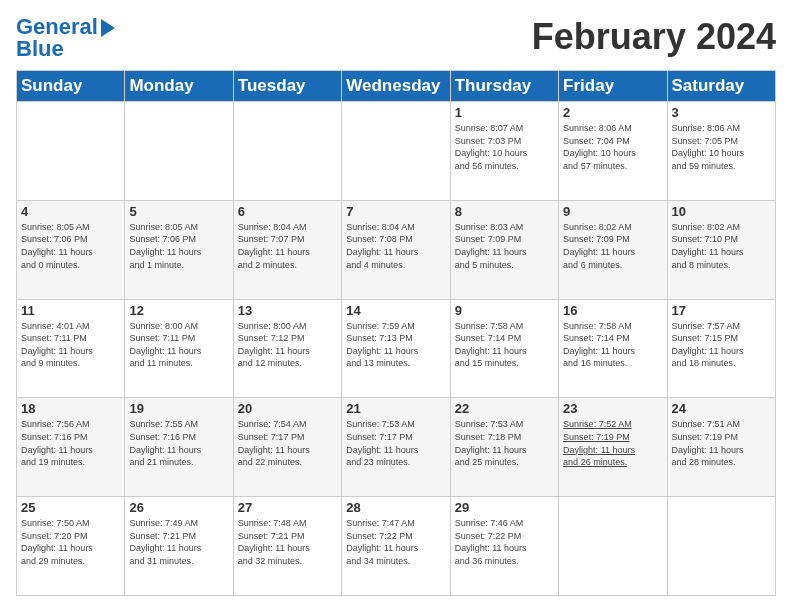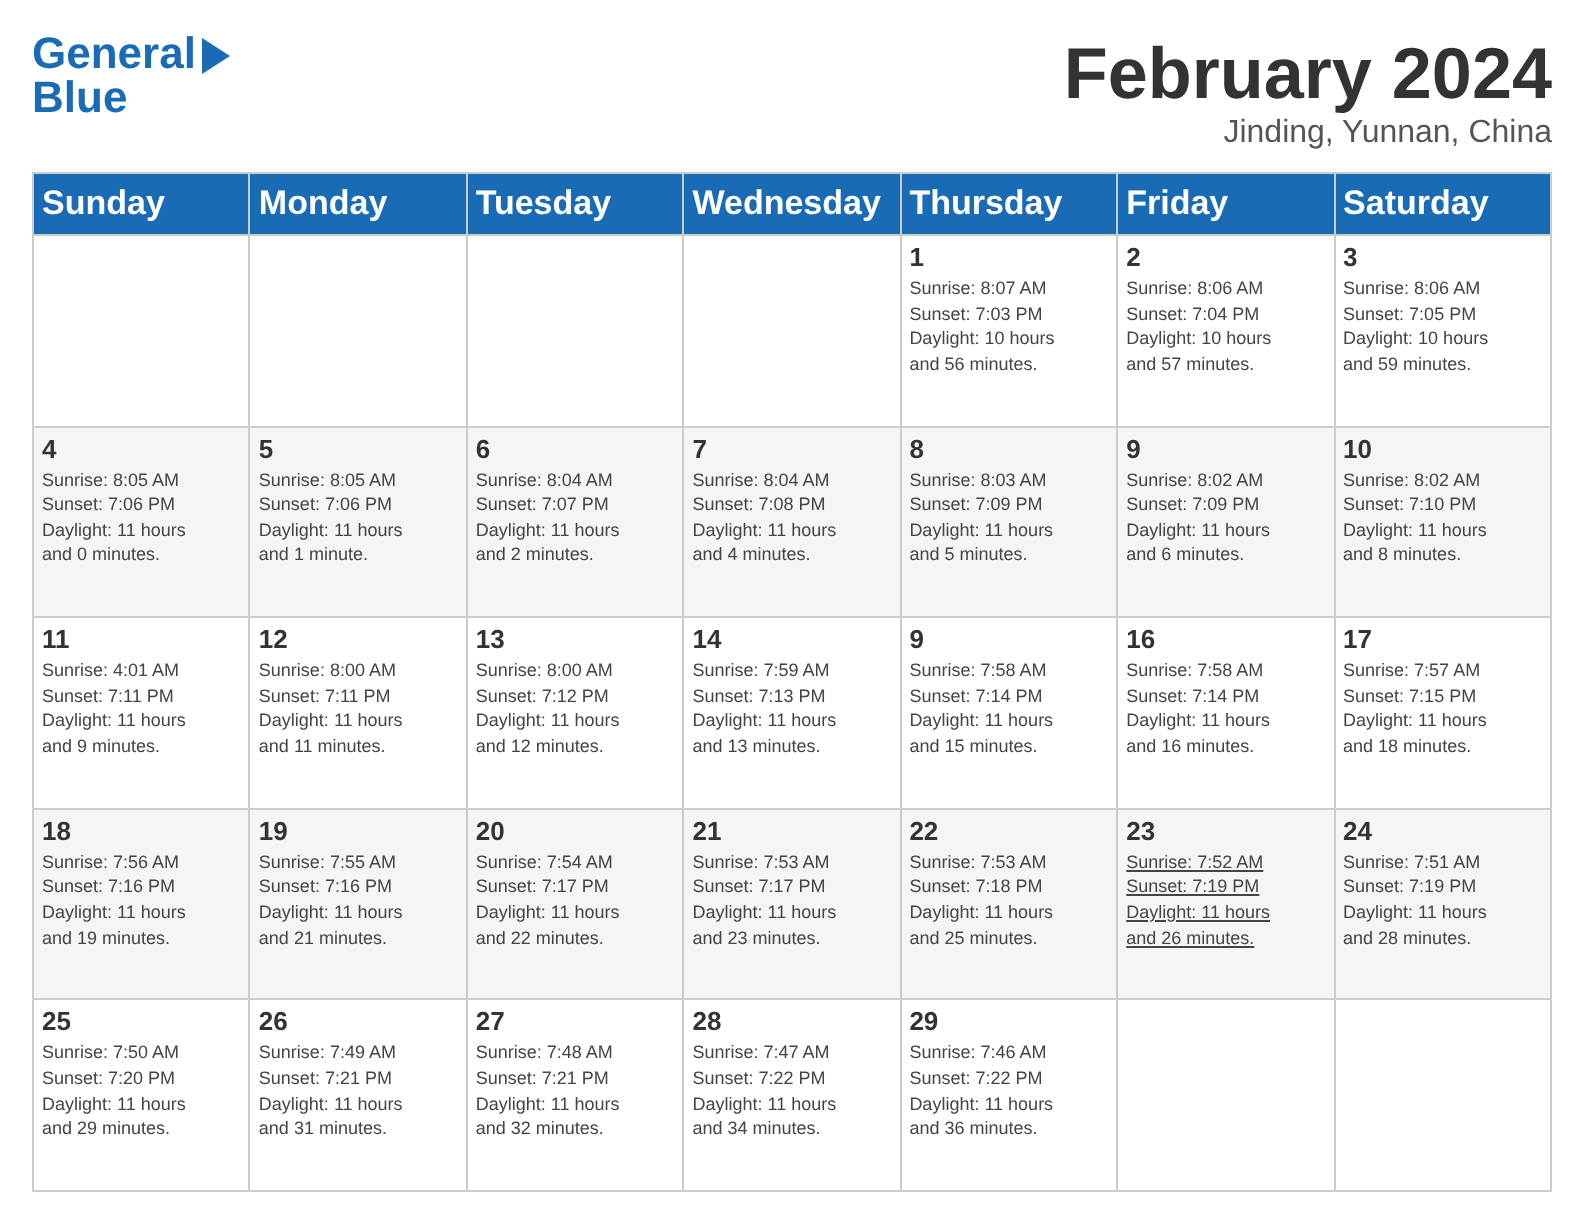--- a/index.html
+++ b/index.html
@@ -115,21 +115,20 @@
       <div style="display:flex;flex-direction:column;line-height:1.1;">
         <div style="display:flex;align-items:center;">
           <span class="logo-text"><span>General</span></span>
           <div class="logo-arrow"></div>
         </div>
         <span class="logo-text" style="color:#1a6bb5;font-size:22px;">Blue</span>
       </div>
     </div>
     <div class="title-area">
       <div class="month-title">February 2024</div>
-      <div class="location">Jinding, Yunnan, China</div>
     </div>
   </div>
 
   <table class="calendar">
     <thead>
       <tr>
         <th>Sunday</th>
         <th>Monday</th>
         <th>Tuesday</th>
         <th>Wednesday</th>

